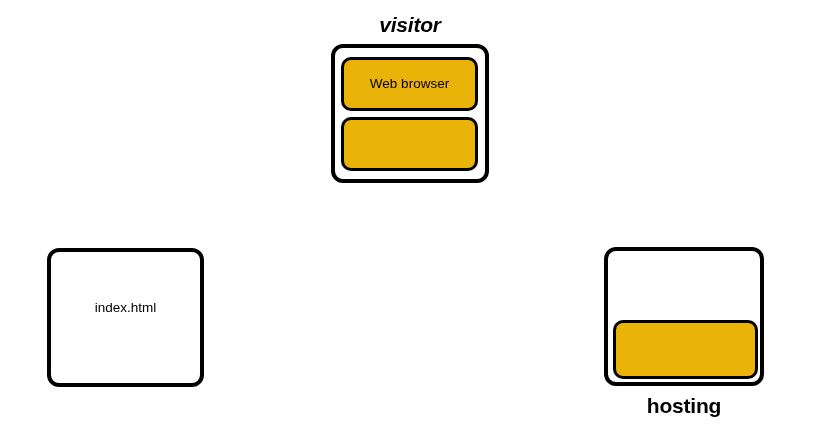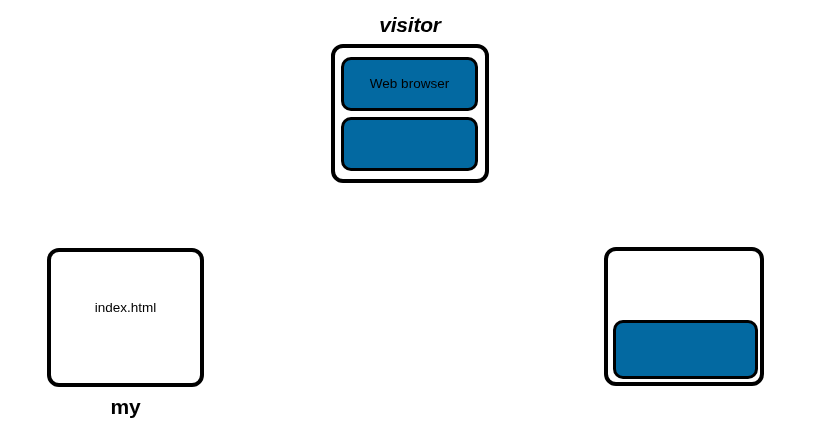--- a/index.html
+++ b/index.html
@@ -48,21 +48,21 @@
     box-sizing: border-box;
     border: 4px solid #000000;
     border-radius: 12px;
     background: #ffffff;
   }
   .inner-box {
     position: absolute;
     box-sizing: border-box;
     border: 3px solid #000000;
     border-radius: 10px;
-    background: #0369a1;
+    background: #eab308;
     display: flex;
     align-items: center;
     justify-content: center;
   }
   .inner-text {
     font-size: 13.5px;
     font-weight: normal;
     color: #000000;
     line-height: 1;
     white-space: nowrap;
@@ -157,23 +157,23 @@
     <div class="inner-box" id="visitor-empty-box">
       <span class="inner-text"></span>
     </div>
   </div>
 
   <div class="node" id="my-node">
     <div class="outer-box" id="my-outer"></div>
     <div id="my-file-area">
       <span class="inner-text">index.html</span>
     </div>
-    <div class="node-label label-bottom">my</div>
   </div>
 
   <div class="node" id="hosting-node">
     <div class="outer-box" id="hosting-outer"></div>
     <div class="inner-box" id="hosting-inner-box">
       <span class="inner-text"></span>
     </div>
+    <div class="node-label label-bottom">hosting</div>
   </div>
 
 </div>
 
 </body></html>

